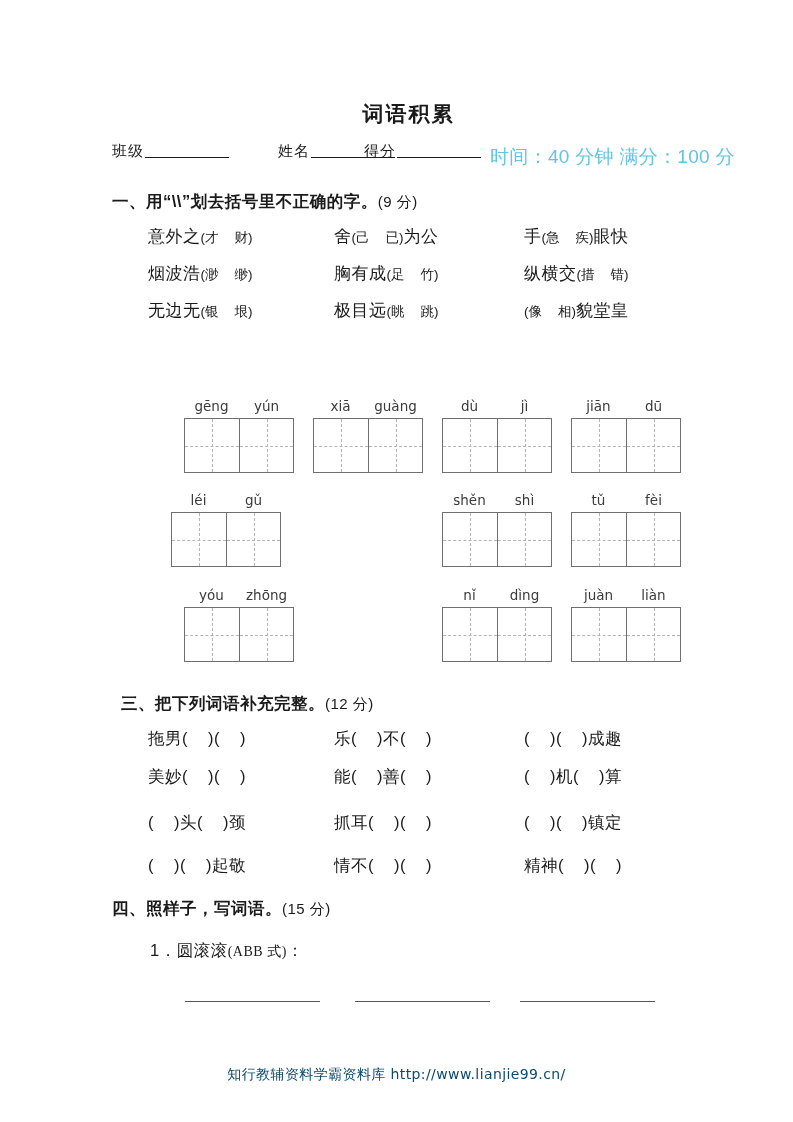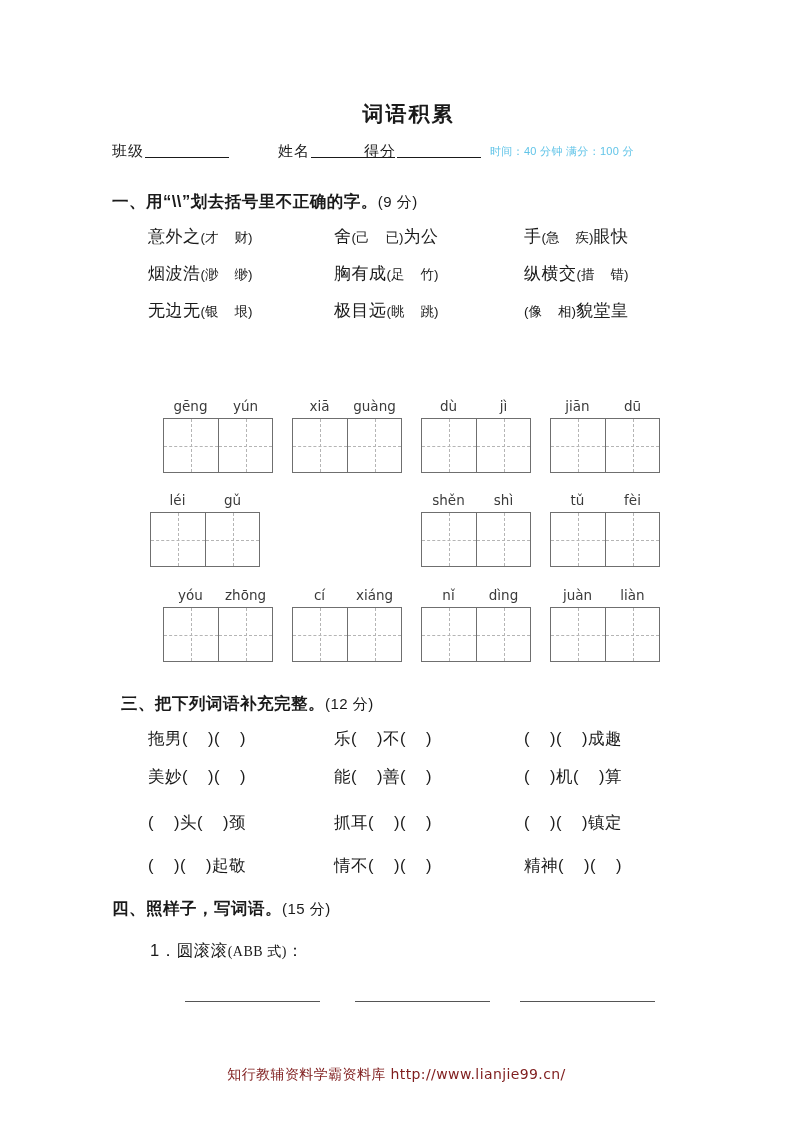--- a/index.html
+++ b/index.html
@@ -61,21 +61,21 @@
     margin-left: 1px;
   }
   .info-f1 { left: 0; }
   .info-f2 { left: 126px; margin-left: 40px; }
   .info-f3 { left: 252px; }
   .info-meta {
     position: absolute;
     left: 378px;
     top: 2px;
     color: #61c4e8;
-    font-size: 11px;
+    font-size: 19px;
     letter-spacing: 0.3px;
     white-space: nowrap;
   }
 
   
   .sec-head {
     position: absolute;
     left: 112px;
     font-size: 16.5px;
     font-weight: bold;
@@ -107,20 +107,21 @@
   .s1-c3 { left: 412px; }
   .s1-item .opt {
     font-size: 13.5px;
     letter-spacing: 0;
   }
   .s1-item .opt .gap { display: inline-block; width: 16px; }
 
   
   .grid-block {
     position: absolute;
+    margin-left: 21px;
   }
   .py-line {
     display: flex;
     width: 110px;
     height: 20px;
     margin-bottom: 2px;
   }
   .py-line span {
     flex: 1 1 50%;
     text-align: center;
@@ -203,21 +204,21 @@
   }
 
   
   .footer {
     position: absolute;
     top: 1066px;
     left: 0;
     width: 793px;
     text-align: center;
     font-size: 14px;
-    color: #7f1d1d;
+    color: #0c4a6e;
     font-family: "DejaVu Sans", "Liberation Sans", sans-serif;
     letter-spacing: 0.4px;
   }
 </style>
 </head>
 <body>
 
 <div class="page">
 
   <div class="title">词语积累</div>
@@ -333,30 +334,20 @@
   <div class="grid-block" style="left:163px; top:585px;">
     <div class="py-line">
       <span>yóu</span>
       <span>zhōng</span>
     </div>
     <div class="tzg">
         <div class="tzg-cell"></div>
         <div class="tzg-cell"></div>
       </div>
   </div>
-  <div class="grid-block" style="left:292px; top:585px;">
-    <div class="py-line">
-      <span>cí</span>
-      <span>xiáng</span>
-    </div>
-    <div class="tzg">
-        <div class="tzg-cell"></div>
-        <div class="tzg-cell"></div>
-      </div>
-  </div>
   <div class="grid-block" style="left:421px; top:585px;">
     <div class="py-line">
       <span>nǐ</span>
       <span>dìng</span>
     </div>
     <div class="tzg">
         <div class="tzg-cell"></div>
         <div class="tzg-cell"></div>
       </div>
   </div>

